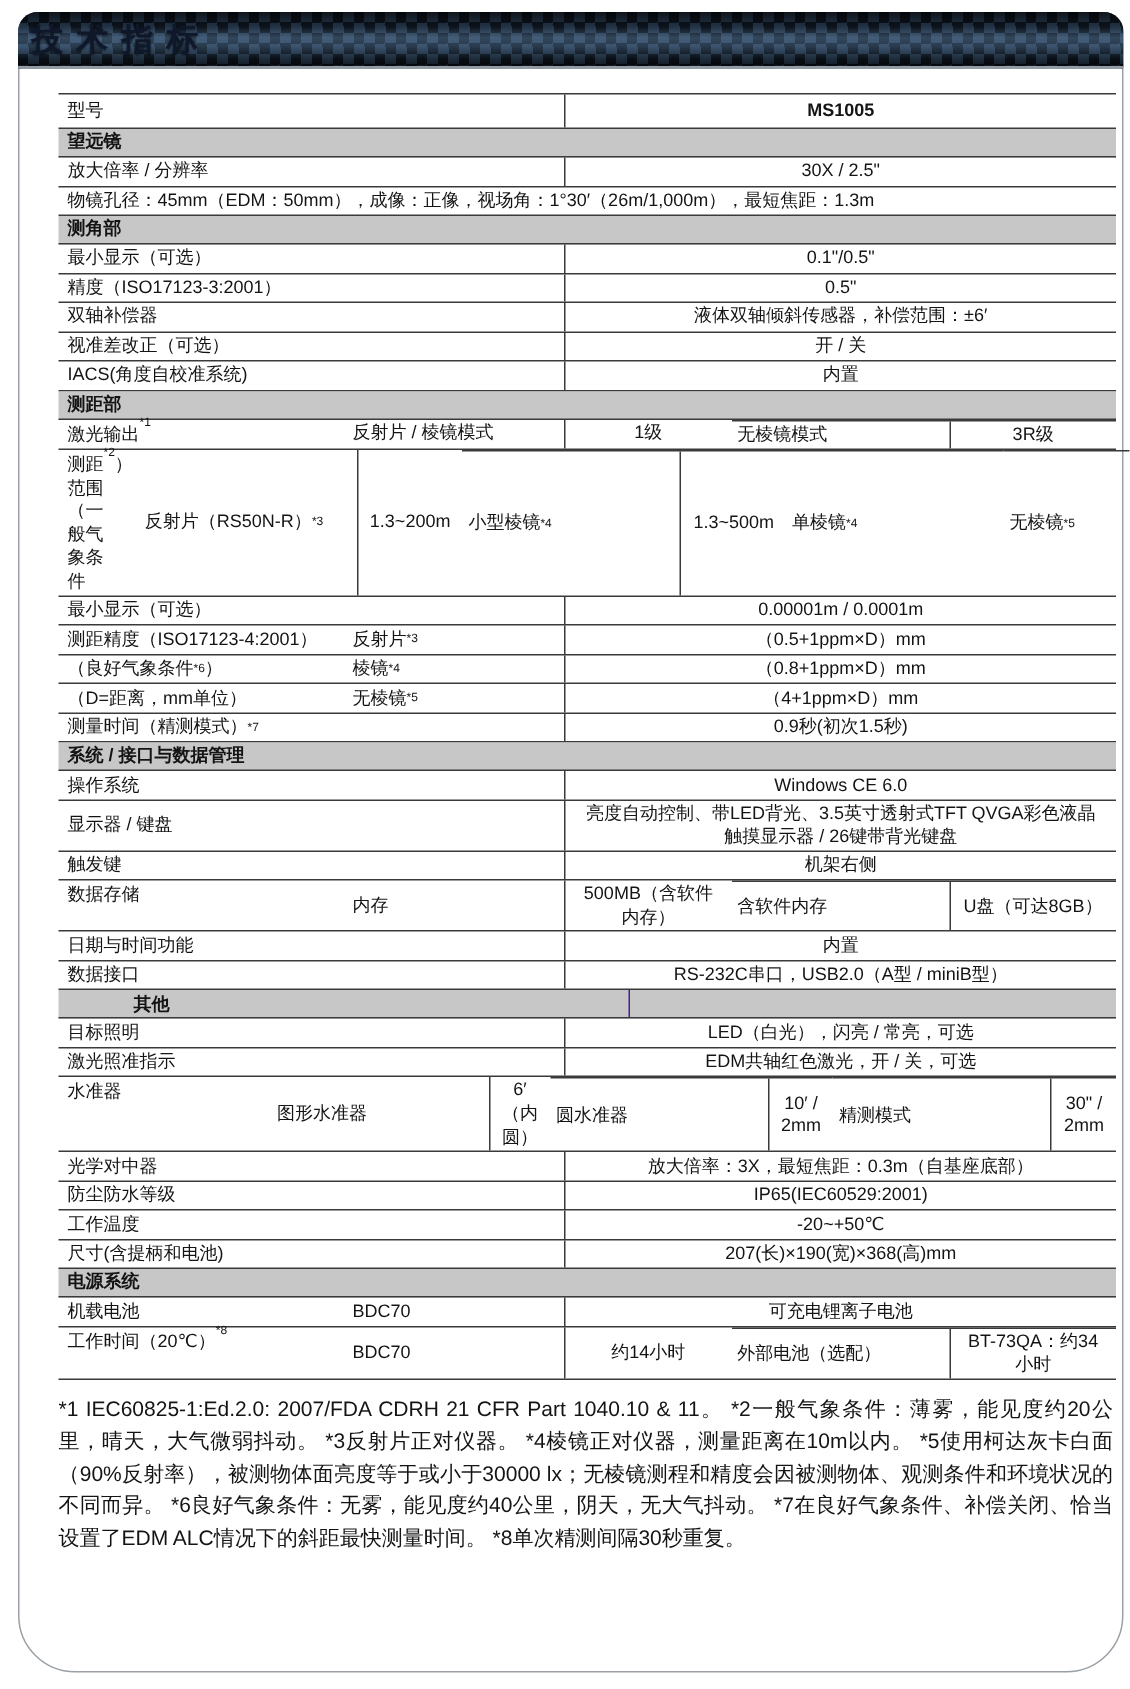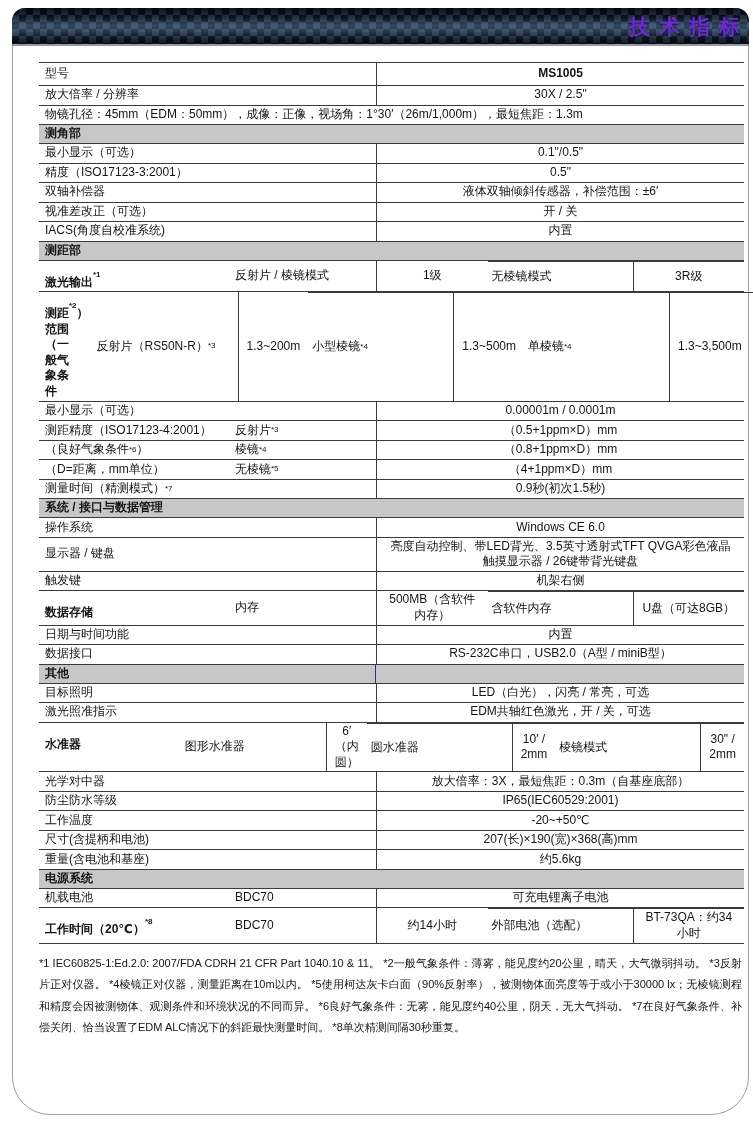--- a/index.html
+++ b/index.html
@@ -29,66 +29,69 @@
         rgba(5,10,16,0.25) 82%,
         rgba(0,0,0,0.68) 100%),
       conic-gradient(#27374a 25%, #0b1118 25% 50%, #27374a 50% 75%, #0b1118 75%);
     background-size:100% 100%, 14px 14px;
   }
   .banner-edge{
     position:absolute;left:0;right:0;bottom:0;height:2px;
     background:#aab4bd;opacity:.85;
   }
   .banner-title{
-    position:relative;z-index:2;text-align:right;line-height:37px;
-    color:#6d28d9;font-weight:bold;font-size:21px;letter-spacing:9px;
+    position:relative;z-index:2;text-align:left;line-height:37px;
+    color:#0f172a;font-weight:bold;font-size:21px;letter-spacing:9px;
     text-indent:9px;text-shadow:0 1px 2px rgba(0,0,0,.6);
   }
   
   .spec-table{
     margin:16px 4px 0 26px;border-top:1px solid #3a3a3a;font-size:12px;
   }
   .row{display:flex;border-bottom:1px solid #3a3a3a;min-height:18.5px;align-items:stretch;}
   .row-tall{min-height:22px;}
   .cell{display:flex;align-items:center;padding:1px 4px;box-sizing:border-box;line-height:1.3;}
   .c-label{width:337px;padding-left:6px;justify-content:flex-start;text-align:left;}
   .c-label3{width:192px;padding-left:6px;justify-content:flex-start;text-align:left;}
   .c-sub{width:145px;justify-content:flex-start;text-align:left;}
   .c-value{flex:1;justify-content:center;text-align:center;border-left:1px solid #3a3a3a;padding:1px 8px;}
   .c-full{flex:1;padding-left:6px;justify-content:flex-start;text-align:left;}
   .bold{font-weight:bold;}
   .row-section{background:#c7c7c7;font-weight:bold;min-height:18px;}
   .row-section .c-sec-full{flex:1;padding-left:6px;justify-content:flex-start;}
-  .row-section .c-sec-left{width:337px;padding-left:6px;border-right:1px solid #4c1d95;justify-content:flex-start;}
+  .row-section .c-sec-left{width:337px;padding-left:6px;border-right:1px solid #4c1d95;justify-content:flex-start;margin-left:44px;}
   .row-section .c-sec-right{flex:1;}
-  .g-label{align-items:flex-start;padding-top:14px;font-weight:bold;}
+  .g-label{align-items:flex-start;padding-top:2px;}
   .g-right{flex:1;display:flex;flex-direction:row;}
   .g-subrow{display:flex;flex:1;min-height:18.5px;align-items:stretch;}
   .g-sep{border-top:1px solid #3a3a3a;}
   sup{font-size:8px;line-height:0;vertical-align:super;}
   
   .footnotes{
-    margin:9px 6px 12px 26px;font-size:11px;line-height:21.5px;
+    margin:9px 6px 12px 26px;font-size:14px;line-height:21.5px;
     text-align:justify;color:#141414;
   }
 </style>
 </head>
 <body>
 
 <div class="card">
   <div class="banner">
     <div class="banner-texture"></div>
     <div class="banner-title">技术指标</div>
     <div class="banner-edge"></div>
   </div>
   <div class="spec-table">
       <div class="row row-kv row-tall">
         <div class="cell c-label">型号</div>
         <div class="cell c-value bold">MS1005</div>
       </div>
+      <div class="row row-section">
+        <div class="cell c-sec-full">望远镜</div>
+      </div>
       <div class="row row-kv">
         <div class="cell c-label">放大倍率 / 分辨率</div>
         <div class="cell c-value">30X / 2.5"</div>
       </div>
       <div class="row row-full">
         <div class="cell c-full">物镜孔径：45mm（EDM：50mm），成像：正像，视场角：1°30′（26m/1,000m），最短焦距：1.3m</div>
       </div>
       <div class="row row-section">
         <div class="cell c-sec-full">测角部</div>
       </div>
@@ -134,21 +137,20 @@
           <div class="g-subrow">
             <div class="cell c-sub">反射片（RS50N-R）<sup>*3</sup></div>
             <div class="cell c-value">1.3~200m</div>
           </div>
           <div class="g-subrow g-sep">
             <div class="cell c-sub">小型棱镜<sup>*4</sup></div>
             <div class="cell c-value">1.3~500m</div>
           </div>
           <div class="g-subrow g-sep">
             <div class="cell c-sub">单棱镜<sup>*4</sup></div>
-            <div class="cell c-value">1.3~3,500m</div>
           </div>
           <div class="g-subrow g-sep">
             <div class="cell c-sub">无棱镜<sup>*5</sup></div>
             <div class="cell c-value">0.5~100m</div>
           </div>
         </div>
       </div>
       <div class="row row-kv">
         <div class="cell c-label">最小显示（可选）</div>
         <div class="cell c-value">0.00001m / 0.0001m</div>
@@ -225,44 +227,40 @@
         <div class="g-right">
           <div class="g-subrow">
             <div class="cell c-sub">图形水准器</div>
             <div class="cell c-value">6′（内圆）</div>
           </div>
           <div class="g-subrow g-sep">
             <div class="cell c-sub">圆水准器</div>
             <div class="cell c-value">10′ / 2mm</div>
           </div>
           <div class="g-subrow g-sep">
-            <div class="cell c-sub">棱镜模式</div>
+            <div class="cell c-sub">精测模式</div>
             <div class="cell c-value">30" / 2mm</div>
           </div>
         </div>
       </div>
       <div class="row row-kv">
         <div class="cell c-label">光学对中器</div>
         <div class="cell c-value">放大倍率：3X，最短焦距：0.3m（自基座底部）</div>
       </div>
       <div class="row row-kv">
         <div class="cell c-label">防尘防水等级</div>
         <div class="cell c-value">IP65(IEC60529:2001)</div>
       </div>
       <div class="row row-kv">
         <div class="cell c-label">工作温度</div>
         <div class="cell c-value">-20~+50℃</div>
       </div>
       <div class="row row-kv">
         <div class="cell c-label">尺寸(含提柄和电池)</div>
         <div class="cell c-value">207(长)×190(宽)×368(高)mm</div>
-      </div>
-      <div class="row row-kv">
-        <div class="cell c-label">重量(含电池和基座)</div>
-        <div class="cell c-value">约5.6kg</div>
       </div>
       <div class="row row-section">
         <div class="cell c-sec-full">电源系统</div>
       </div>
       <div class="row row-kv3">
         <div class="cell c-label3">机载电池</div>
         <div class="cell c-sub">BDC70</div>
         <div class="cell c-value">可充电锂离子电池</div>
       </div>
       <div class="row row-group">

